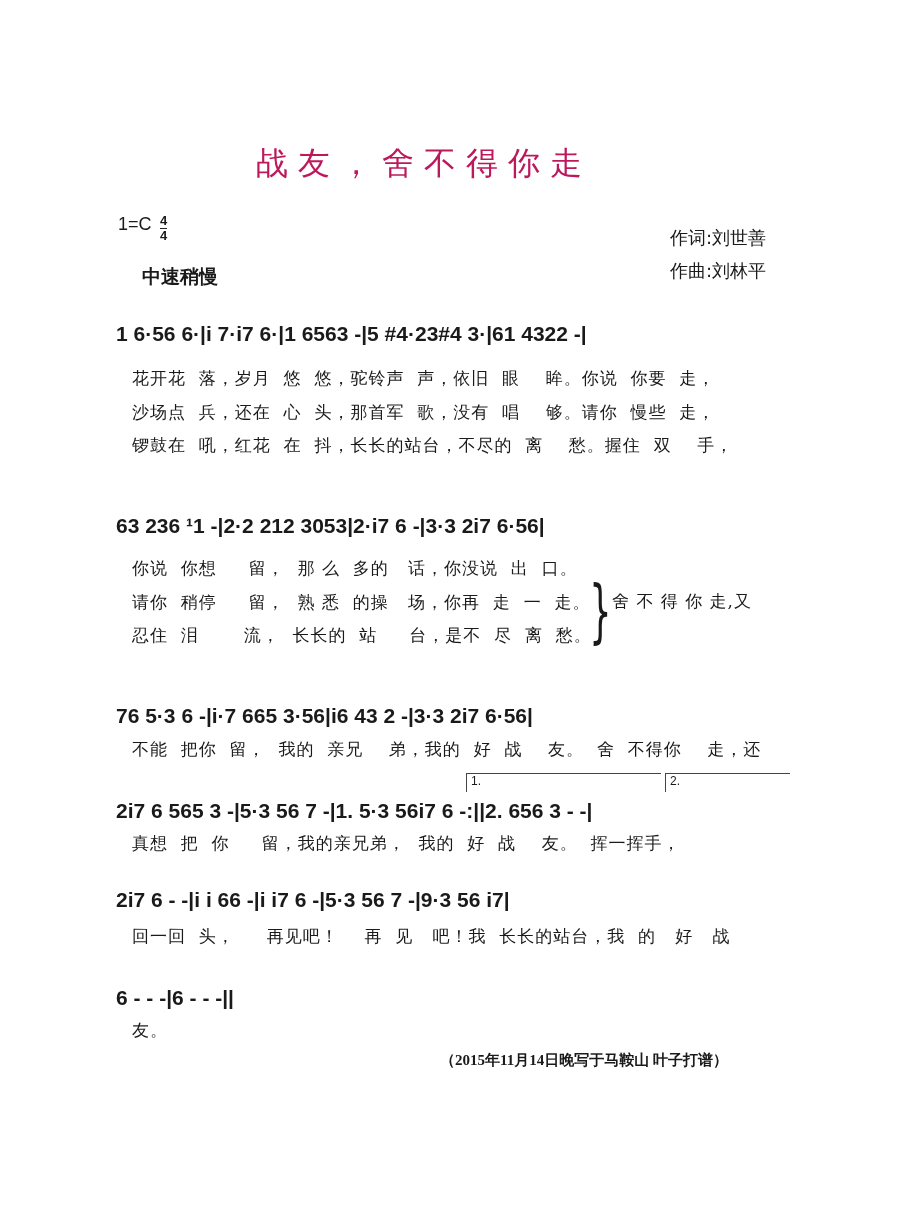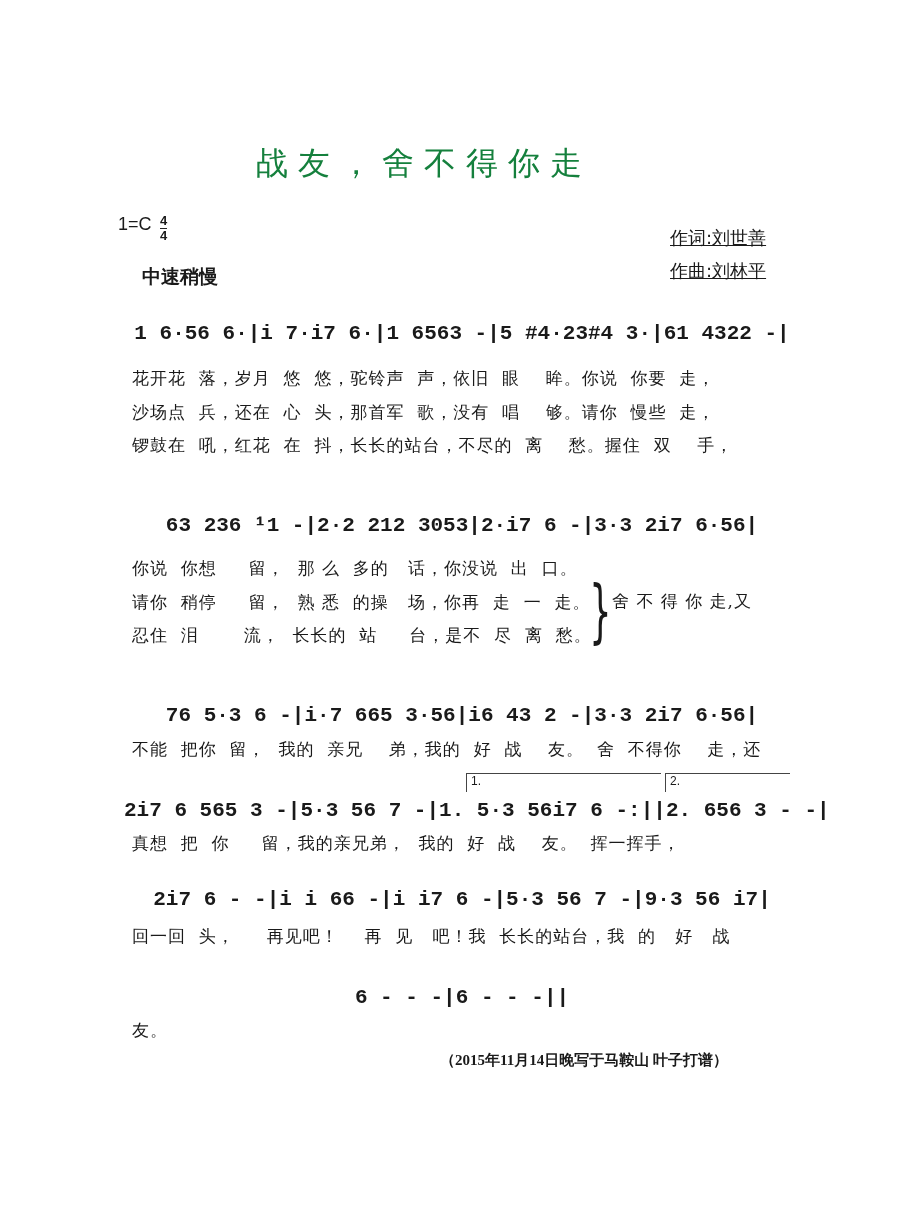--- a/index.html
+++ b/index.html
@@ -1,23 +1,23 @@
 <!DOCTYPE html>
 <html><head>
 <meta charset="utf-8">
 <style>
   html, body { margin:0; padding:0; background:#ffffff; }
   body { width:912px; height:1205px; position:relative; overflow:hidden; color:#1a1a1a; font-family:"DejaVu Serif", serif; }
-  .title { position:absolute; left:0; width:848px; top:142px; text-align:center; font-size:32px; letter-spacing:10px; font-family:"DejaVu Serif", serif; color:#15803d; }
+  .title { position:absolute; left:0; width:848px; top:142px; text-align:center; font-size:32px; letter-spacing:10px; font-family:"DejaVu Serif", serif; color:#be185d; }
   .key { position:absolute; left:118px; top:214px; font-family:"Liberation Sans", sans-serif; font-size:18px; }
   .ts { position:absolute; left:160px; top:214px; font-family:"Liberation Sans", sans-serif; font-weight:bold; font-size:13px; line-height:14px; text-align:center; }
   .ts .num { border-bottom:1.5px solid #222; display:block; }
   .tempo { position:absolute; left:142px; top:264px; font-family:"DejaVu Sans", sans-serif; font-size:19px;font-weight:bold; }
-  .credit { position:absolute; left:670px; font-family:"DejaVu Sans", sans-serif; font-size:18px;text-decoration:underline; }
-  .staff { position:absolute; left:124px; width:676px; font-family:Liberation Mono, monospace;text-align:center; }
+  .credit { position:absolute; left:670px; font-family:"DejaVu Sans", sans-serif; font-size:18px; }
+  .staff { position:absolute; left:116px; width:676px; font-family:Liberation Sans, sans-serif; }
   .notes { position:relative; height:34px; font-size:21px; font-weight:bold; white-space:nowrap; }
   .lyric { position:absolute; left:132px; font-family:"DejaVu Serif", serif; font-size:17px; white-space:pre; letter-spacing:1px; }
   .volta { position:absolute; border-left:1.5px solid #444; border-top:1.5px solid #444; height:18px; font-size:12px; padding-left:4px; font-family:"Liberation Sans", sans-serif; }
   .footer { position:absolute; left:440px; top:1051px; font-family:Liberation Serif, serif; font-size:15px; font-weight:bold; }
   .brace { position:absolute; font-size:70px; font-family:"DejaVu Sans", sans-serif; transform:scaleX(0.5); }
 </style>
 </head>
 <body>
 
 <div class="title">战友，舍不得你走</div>

